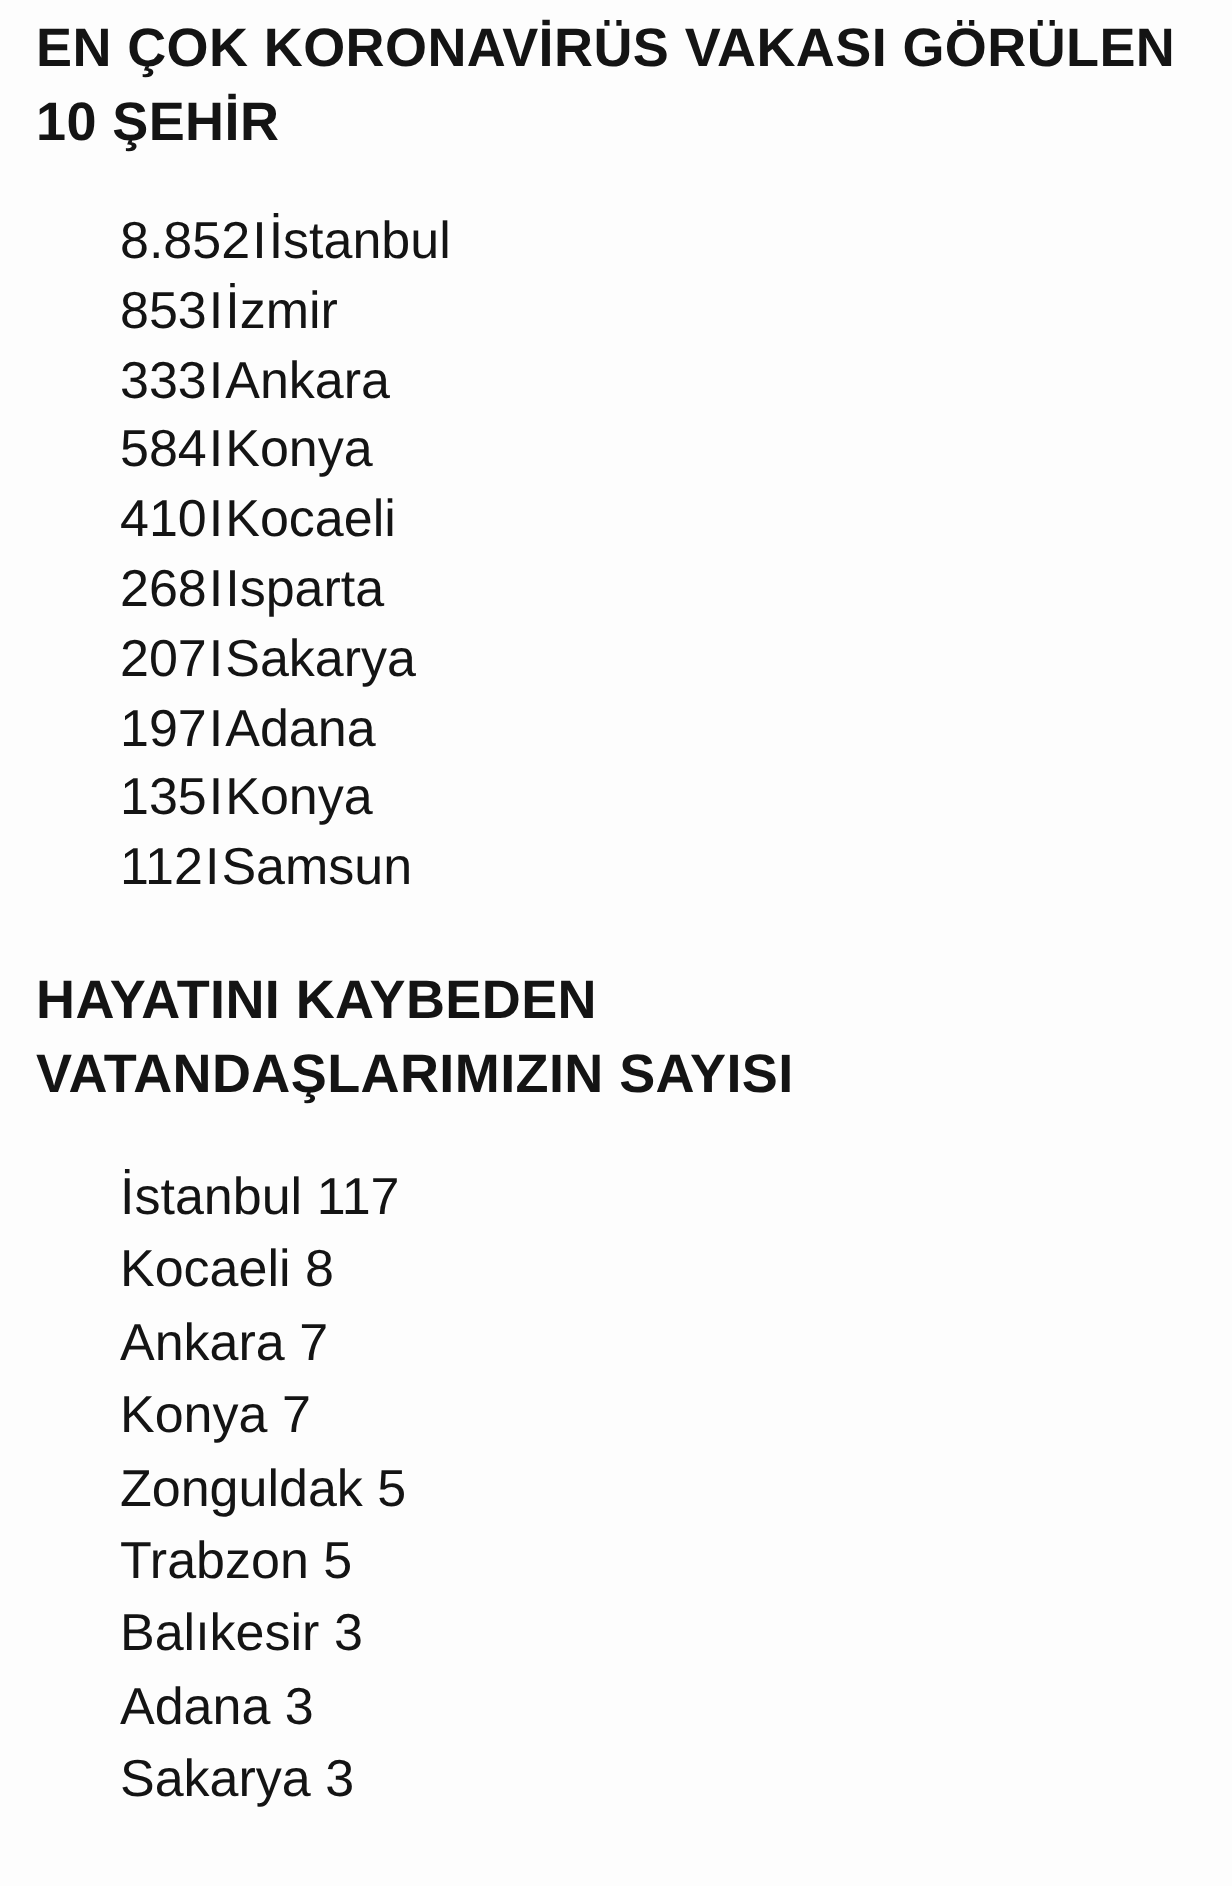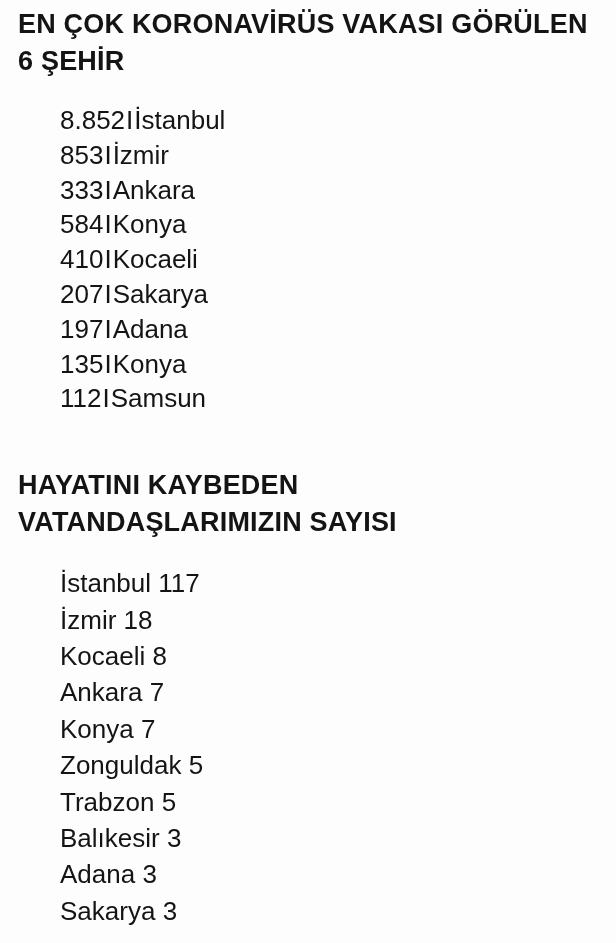--- a/index.html
+++ b/index.html
@@ -30,21 +30,21 @@
   .title-line {
     white-space: nowrap;
   }
   .case-list {
     margin-top: 23px;
     font-size: 26px;
     font-weight: 400;
     line-height: 34.8px;
   }
   .deaths-title {
-    margin-top: 51px;
+    margin-top: 31px;
   }
   .death-list {
     margin-top: 24px;
     font-size: 26px;
     font-weight: 400;
     line-height: 36.4px;
   }
   .row {
     white-space: nowrap;
     margin-left: 42px;
@@ -53,38 +53,41 @@
     padding: 0 1px;
   }
 </style>
 </head>
 <body>
 
 <div class="page">
 
   <div class="section-title">
     <div class="title-line">EN ÇOK KORONAVİRÜS VAKASI GÖRÜLEN</div>
-    <div class="title-line">6 ŞEHİR</div>
+    <div class="title-line">10 ŞEHİR</div>
   </div>
 
   <div class="case-list">
     <div class="row">
       <span>8.852</span><span class="sep">I</span><span>İstanbul</span>
     </div>
     <div class="row">
       <span>853</span><span class="sep">I</span><span>İzmir</span>
     </div>
     <div class="row">
       <span>333</span><span class="sep">I</span><span>Ankara</span>
     </div>
     <div class="row">
       <span>584</span><span class="sep">I</span><span>Konya</span>
     </div>
     <div class="row">
       <span>410</span><span class="sep">I</span><span>Kocaeli</span>
+    </div>
+    <div class="row">
+      <span>268</span><span class="sep">I</span><span>Isparta</span>
     </div>
     <div class="row">
       <span>207</span><span class="sep">I</span><span>Sakarya</span>
     </div>
     <div class="row">
       <span>197</span><span class="sep">I</span><span>Adana</span>
     </div>
     <div class="row">
       <span>135</span><span class="sep">I</span><span>Konya</span>
     </div>
@@ -95,24 +98,20 @@
 
   <div class="section-title deaths-title">
     <div class="title-line">HAYATINI KAYBEDEN</div>
     <div class="title-line">VATANDAŞLARIMIZIN SAYISI</div>
   </div>
 
   <div class="death-list">
     <div class="row">
       <span>İstanbul</span>
       <span>117</span>
-    </div>
-    <div class="row">
-      <span>İzmir</span>
-      <span>18</span>
     </div>
     <div class="row">
       <span>Kocaeli</span>
       <span>8</span>
     </div>
     <div class="row">
       <span>Ankara</span>
       <span>7</span>
     </div>
     <div class="row">

